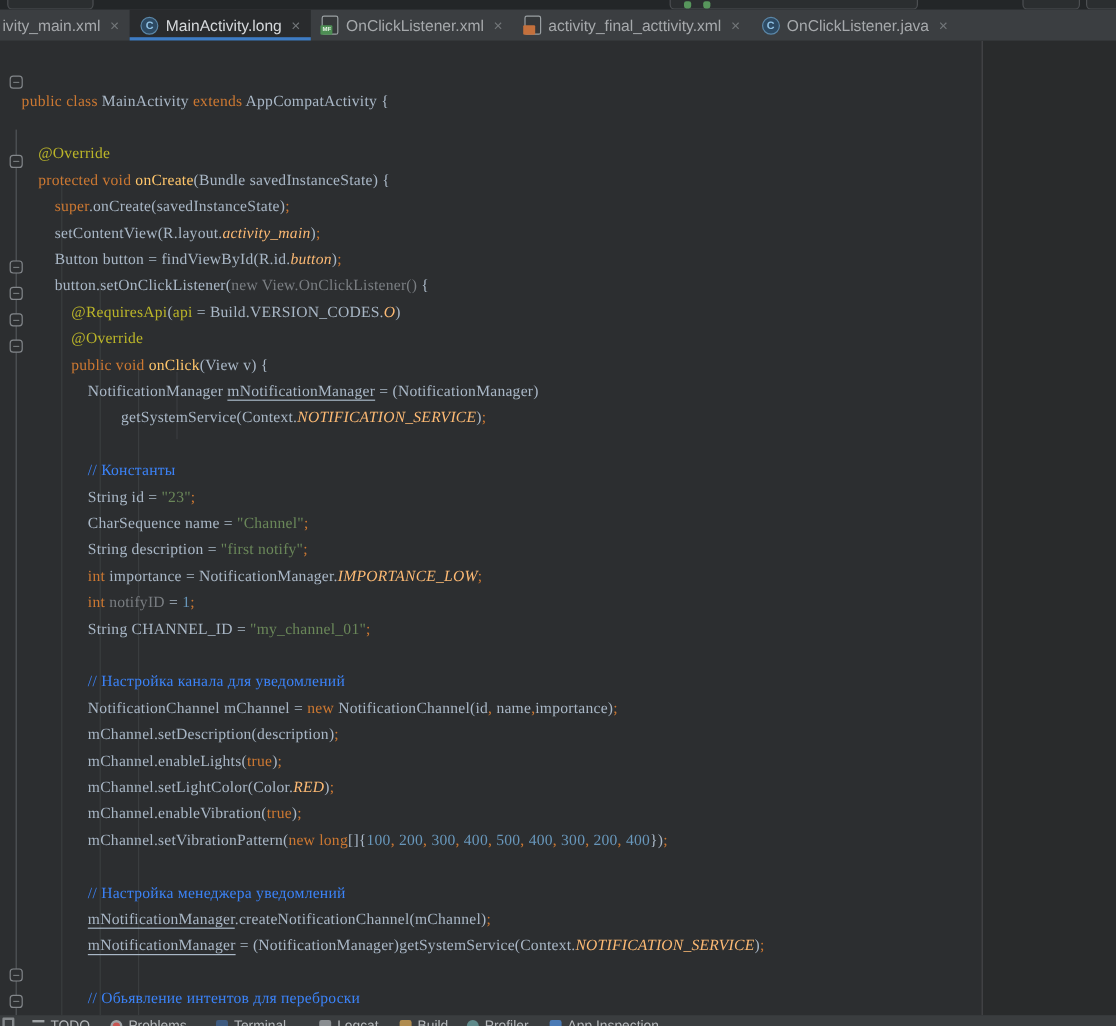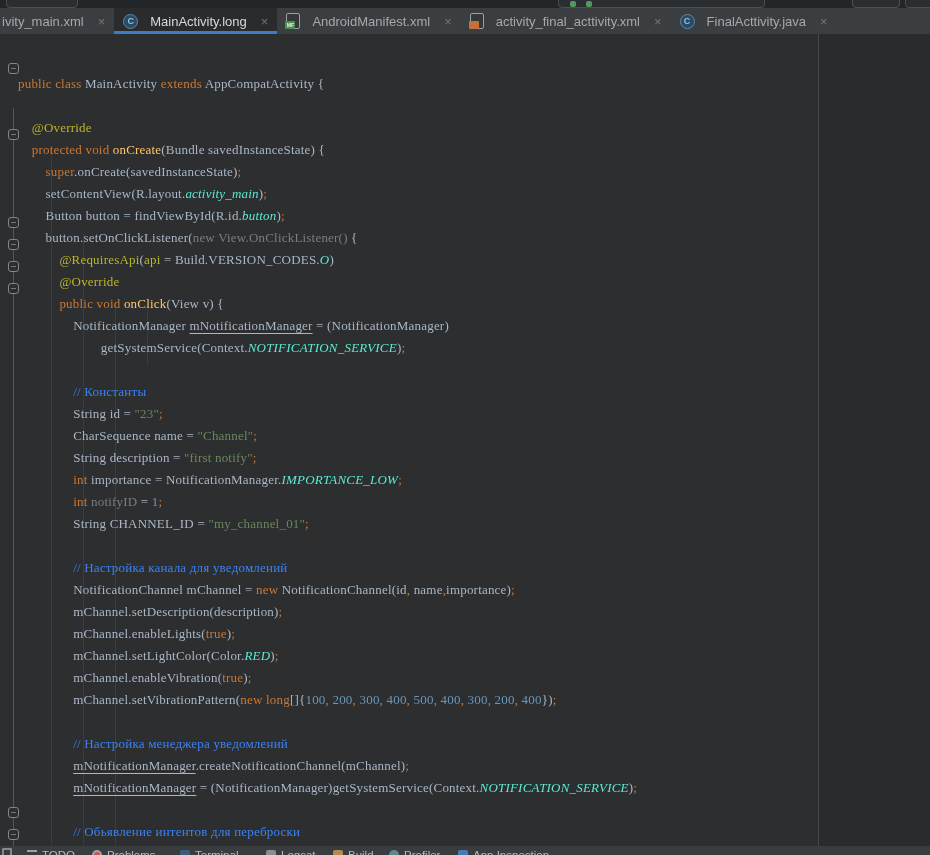--- a/index.html
+++ b/index.html
@@ -5,21 +5,21 @@
   html,body{margin:0;padding:0;background:#1f2123;}
   .app{position:relative;width:930px;height:855px;overflow:hidden;background:#2c2e30;
        font-family:"Liberation Sans",sans-serif;}
   
   .topstrip{position:absolute;left:0;top:0;width:930px;height:8px;background:#232628;overflow:hidden;}
   .tsbtn{position:absolute;top:-8px;height:14px;border:1px solid #4c4f52;border-radius:4px;background:#2b2e30;}
   .tsdot{position:absolute;top:1px;width:6px;height:6px;border-radius:2px;background:#57965c;}
   
   .tabbar{position:absolute;left:0;top:8px;width:930px;height:26px;background:#3b3e41;
           display:flex;align-items:stretch;overflow:hidden;border-bottom:0;}
-  .tab{display:flex;align-items:center;gap:12px;padding:0 9px;font-size:13px;color:#a6a9ac;
+  .tab{display:flex;align-items:center;gap:6px;padding:0 9px;font-size:13px;color:#a6a9ac;
        position:relative;white-space:nowrap;cursor:default;}
   .tab.clipped{padding-left:2px;}
   .tab.active{background:#292b2d;color:#d6d9dc;}
   .tab.active::after{content:"";position:absolute;left:0;right:0;bottom:0;height:3px;background:#3e7cc4;}
   .tclose{color:#73777a;font-size:13px;margin-left:2px;line-height:1;}
   .ic-class{width:15px;height:15px;border-radius:50%;background:#2d4a63;border:1px solid #5b87a8;
             color:#8fc1e4;font-size:9px;font-weight:bold;display:flex;align-items:center;justify-content:center;box-sizing:border-box;}
   .ic-doc{width:12px;height:14px;border:1px solid #9aa0a3;border-radius:2px;position:relative;background:#35383a;}
   .ic-doc .badge{position:absolute;left:-2px;bottom:-1px;width:10px;height:8px;border-radius:1px;
                  font-size:5px;font-weight:bold;color:#e6f2e6;display:flex;align-items:center;justify-content:center;}
@@ -32,21 +32,21 @@
   .iguide{position:absolute;width:1px;background:#3a3d3f;}
   .foldline{position:absolute;left:13px;width:1px;background:#53565a;top:74px;height:756px;}
   .fold{position:absolute;left:8px;width:11px;height:11px;box-sizing:border-box;border:1px solid #82868a;
         border-radius:3px;background:#2c2e30;color:#9ta;color:#9aa0a4;font-size:9px;line-height:8px;
         text-align:center;z-index:3;cursor:pointer;}
   pre.code{position:absolute;left:0;top:16px;margin:0;padding:23px 0 0 18px;z-index:2;
            font-family:Liberation Serif, serif;font-size:13px;letter-spacing:0.2px;}
   .cl{height:22px;line-height:22px;white-space:pre;}
   .t-p{color:#a9b7c6}.t-k{color:#cc7832}.t-a{color:#bbb529}.t-m{color:#ffc66b}
   .t-s{color:#6a8759}.t-n{color:#6897bb}.t-c{color:#3b82f6}
-  .t-v{color:#5eead4;font-style:italic}.t-g{color:#7a7e82}
+  .t-v{color:#fdba74;font-style:italic}.t-g{color:#7a7e82}
   .t-u{color:#a9b7c6;text-decoration:underline;text-underline-offset:3px;}
   .t-x{color:#cc7832}
   
   .statusbar{position:absolute;left:0;top:846px;width:930px;height:9px;background:#3a3d3f;overflow:hidden;}
   .sbitem{position:absolute;top:2px;display:flex;align-items:center;gap:5px;
           font-size:11.5px;color:#b7babd;line-height:14px;white-space:nowrap;cursor:default;}
   .sbic{width:10px;height:10px;border-radius:2px;flex:none;}
   .sbic.todo{background:transparent;border-top:2px solid #9ea2a5;border-bottom:2px solid #9ea2a5;height:6px;border-radius:0;}
   .sbic.problems{border-radius:50%;border:2px solid #9ea2a5;box-sizing:border-box;background:#c75450;}
   .sbic.terminal{background:#3d5a80;}
@@ -77,33 +77,33 @@
       </div>
       <div class="tab active">
         <span class="ic-class">C</span>
         <span>MainActivity.long</span>
         <span class="tclose">×</span>
       </div>
       <div class="tab">
         <span class="ic-doc">
           <span class="badge mf">MF</span>
         </span>
-        <span>AndroidManifest.xml</span>
+        <span>OnClickListener.xml</span>
         <span class="tclose">×</span>
       </div>
       <div class="tab">
         <span class="ic-doc">
           <span class="badge layout"></span>
         </span>
         <span>activity_final_acttivity.xml</span>
         <span class="tclose">×</span>
       </div>
       <div class="tab">
         <span class="ic-class">C</span>
-        <span>FinalActtivity.java</span>
+        <span>OnClickListener.java</span>
         <span class="tclose">×</span>
       </div>
     </div>
 
   <div class="editor">
     <div class="rightzone"></div>
     <div class="marginline"></div>
     <div class="iguide" style="left:51px;top:112px;height:700px;"></div>
     <div class="iguide" style="left:83px;top:200px;height:612px;"></div>
     <div class="iguide" style="left:115px;top:266px;height:546px;"></div>

